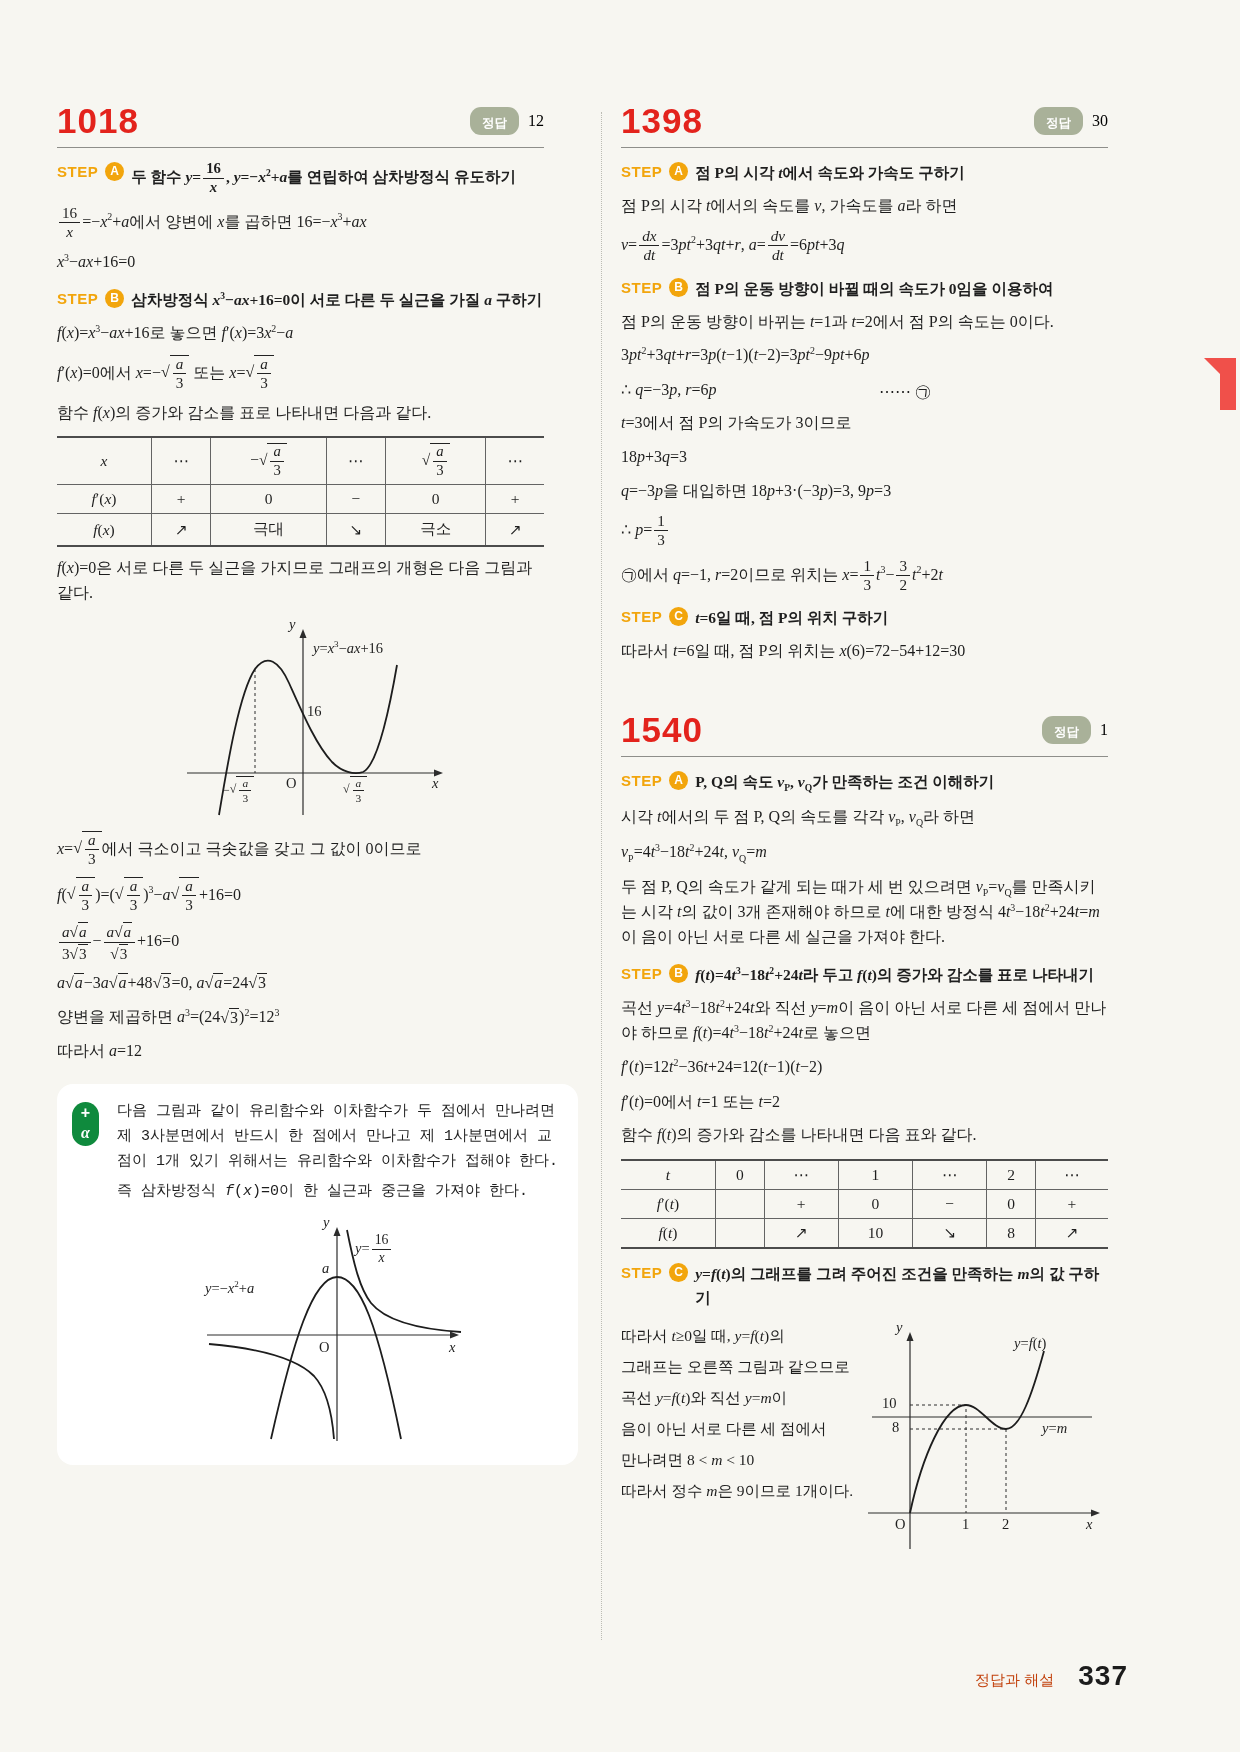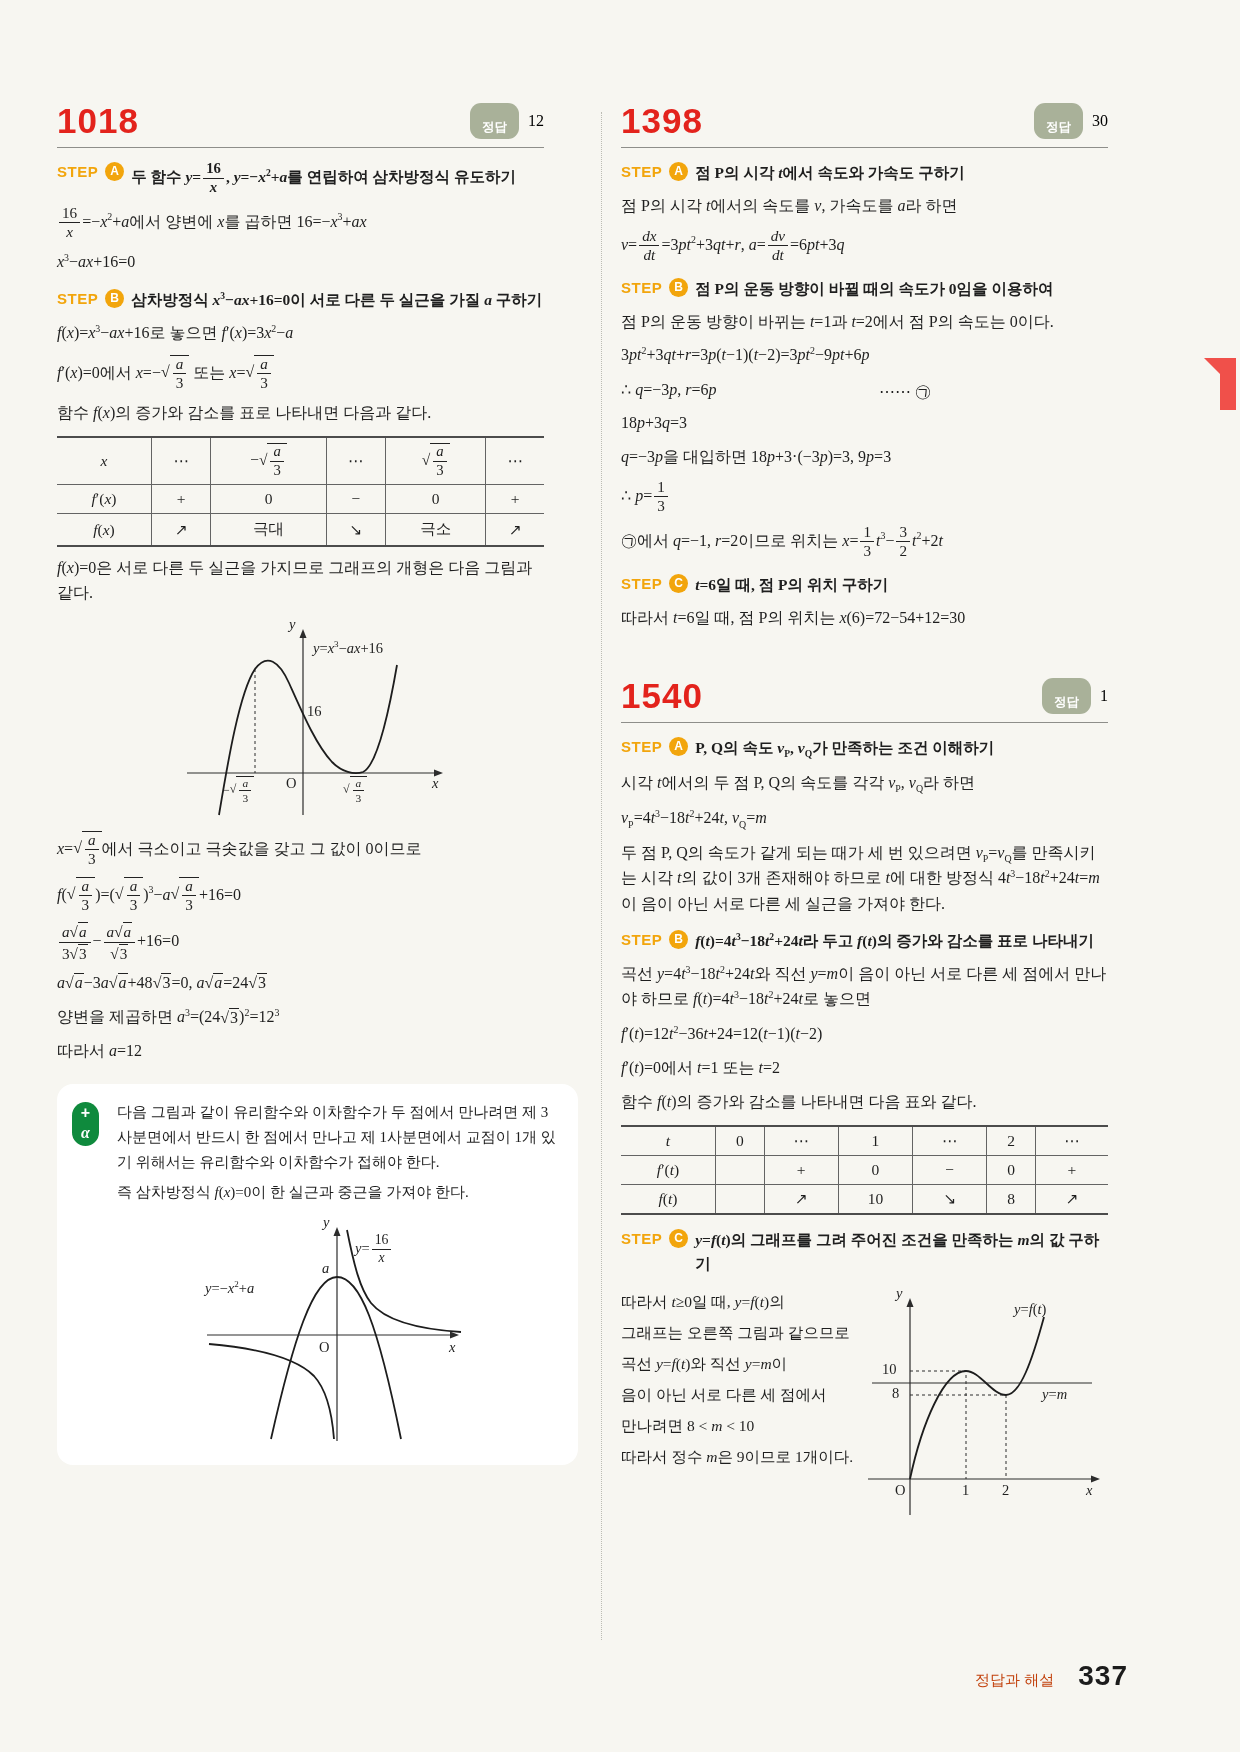--- a/index.html
+++ b/index.html
@@ -6,21 +6,21 @@
   body { font-family:"Liberation Sans", sans-serif; color:#1e1e1e; }
   .page { position:relative; width:1240px; height:1752px; background:#f7f6f1; overflow:hidden; }
 
   .col { position:absolute; top:100px; width:487px; }
   .col-left  { left:57px; }
   .col-right { left:621px; }
 
   .prob-header { display:flex; align-items:center; height:42px; }
   .prob-num { font-size:35px; font-weight:800; color:#e3231c; letter-spacing:1px; font-family:"Liberation Sans",sans-serif; }
   .badge-wrap { margin-left:auto; display:flex; align-items:center; gap:9px; }
-  .pill { background:#a9b199; color:#fff; font-size:12.5px; font-weight:700; padding:16px 12px 3px; border-radius:11px; }
+  .pill { background:#a9b199; color:#fff; font-size:12.5px; font-weight:700; padding:8px 12px 3px; border-radius:11px; }
   .ans  { font-family:"Liberation Serif",serif; font-size:16px; color:#000000; }
   .rule { border:none; border-top:1.6px solid #8e8e8a; margin:5px 0 13px; }
 
   .step { display:flex; align-items:flex-start; gap:7px; margin:13px 0 7px; }
   .step-word { color:#f2a50c; font-weight:700; font-size:15px; letter-spacing:.5px; line-height:21px; }
   .step-circle { width:19px; height:19px; border-radius:50%; background:#f2a50c; color:#fff;
                  font-size:12px; font-weight:700; line-height:19px; text-align:center; flex:0 0 auto; margin-top:1px; }
   .step-title { font-weight:700; font-size:15.5px; line-height:1.55; font-family:"Liberation Serif",serif; }
 
   .line { margin:9px 0; font-size:16px; line-height:1.55; font-family:"Liberation Serif",serif; }
@@ -48,21 +48,21 @@
   .dash { stroke:#2c2c2c; stroke-width:1; stroke-dasharray:3 3; fill:none; }
   .glabel { position:absolute; font-family:"Liberation Serif",serif; font-size:14.5px; white-space:nowrap; }
   .glabel-sm { font-size:12px; }
 
   .notebox { background:#ffffff; border-radius:16px; width:521px; box-sizing:border-box;
              padding:16px 18px 20px 14px; margin-top:20px; position:relative; }
   .alpha-icon { position:absolute; left:15px; top:18px; width:27px; height:44px; background:#0f8a3d;
                 border-radius:14px; color:#fff; text-align:center; }
   .alpha-icon .pl { display:block; font-size:16px; font-weight:800; line-height:21px; }
   .alpha-icon .al { display:block; font-size:16px; font-weight:700; font-style:italic; line-height:19px; font-family:"Liberation Serif",serif; }
-  .note-text { margin-left:46px; font-size:15px; line-height:1.65; font-family:Liberation Serif, serif; }
+  .note-text { margin-left:46px; font-size:15px; line-height:1.65; font-family:Liberation Mono, monospace; }
   .note-text p { margin:0 0 6px; }
 
   .c-flex { display:flex; gap:4px; margin-top:4px; }
   .c-text { width:296px; }
   .c-text .line { margin:7px 0; font-size:15.5px; }
 
   .divider { position:absolute; left:601px; top:112px; height:1528px; width:0; border-left:1.5px dotted #bcbcb4; }
 
   .red-tab { position:absolute; left:1202px; top:352px; }
 
@@ -213,20 +213,21 @@
       <span class="step-word">STEP</span>
       <span class="step-circle">B</span>
       <span class="step-title">점 P의 운동 방향이 바뀔 때의 속도가 0임을 이용하여</span>
     </div>
     <p class="line">점 P의 운동 방향이 바뀌는 <i>t</i>=1과 <i>t</i>=2에서 점 P의 속도는 0이다.</p>
     <p class="line">3<i>pt</i><sup>2</sup>+3<i>qt</i>+<i>r</i>=3<i>p</i>(<i>t</i>−1)(<i>t</i>−2)=3<i>pt</i><sup>2</sup>−9<i>pt</i>+6<i>p</i></p>
     <p class="line refline">
       <span>∴ <i>q</i>=−3<i>p</i>, <i>r</i>=6<i>p</i></span>
       <span class="refmark">⋯⋯ ㉠</span>
     </p>
+    <p class="line"><i>t</i>=3에서 점 P의 가속도가 3이므로</p>
     <p class="line">18<i>p</i>+3<i>q</i>=3</p>
     <p class="line"><i>q</i>=−3<i>p</i>을 대입하면 18<i>p</i>+3·(−3<i>p</i>)=3, 9<i>p</i>=3</p>
     <p class="line">∴ <i>p</i>=<span class="frac"><span class="n">1</span><span class="d">3</span></span></p>
     <p class="line">㉠에서 <i>q</i>=−1, <i>r</i>=2이므로 위치는 <i>x</i>=<span class="frac"><span class="n">1</span><span class="d">3</span></span><i>t</i><sup>3</sup>−<span class="frac"><span class="n">3</span><span class="d">2</span></span><i>t</i><sup>2</sup>+2<i>t</i></p>
 
     <div class="step">
       <span class="step-word">STEP</span>
       <span class="step-circle">C</span>
       <span class="step-title"><i>t</i>=6일 때, 점 P의 위치 구하기</span>
     </div>

